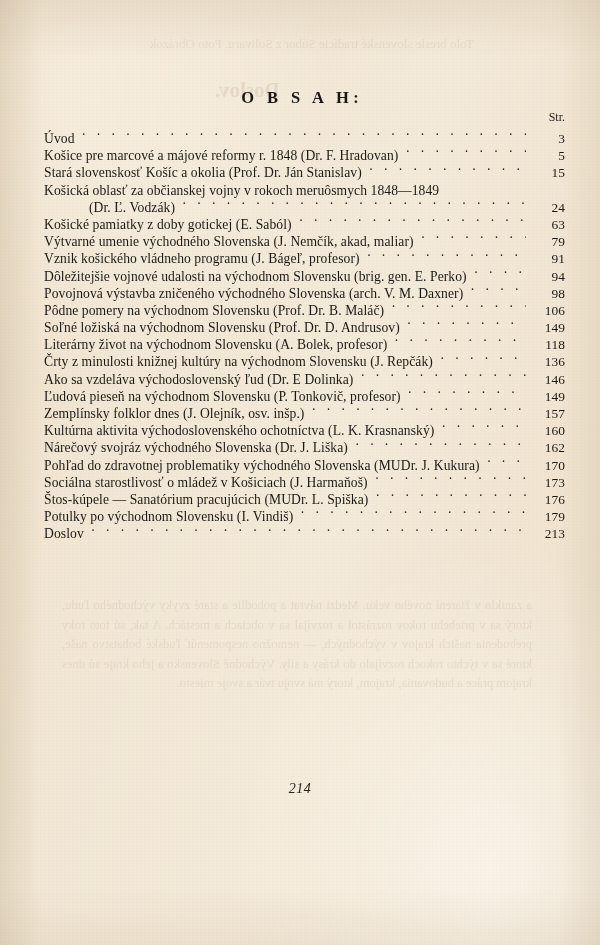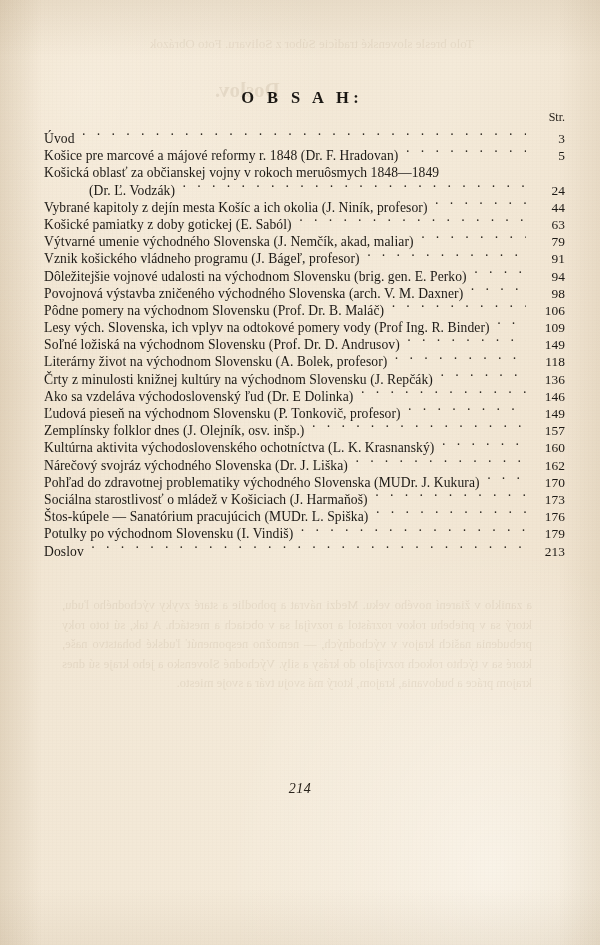--- a/index.html
+++ b/index.html
@@ -196,35 +196,35 @@
           <span class="title">Úvod</span>
           <span class="leader"></span>
           <span class="pageno">3</span>
         </div>
         <div class="row">
           <span class="title">Košice pre marcové a májové reformy r. 1848 (Dr. F. Hradovan)</span>
           <span class="leader"></span>
           <span class="pageno">5</span>
         </div>
         <div class="row">
+          <span class="title">Stará slovenskosť Košíc a okolia (Prof. Dr. Ján Stanislav)</span>
+          <span class="leader"></span>
+          <span class="pageno">15</span>
+        </div>
+        <div class="row">
           <span class="title">Košická oblasť za občianskej vojny v rokoch meruôsmych 1848—1849</span>
           <span class="leader empty"></span>
           <span class="pageno"></span>
         </div>
         <div class="row indent">
           <span class="title">(Dr. Ľ. Vodzák)</span>
           <span class="leader"></span>
           <span class="pageno">24</span>
         </div>
         <div class="row">
-          <span class="title">Vybrané kapitoly z dejín mesta Košíc a ich okolia (J. Niník, profesor)</span>
-          <span class="leader"></span>
-          <span class="pageno">44</span>
-        </div>
-        <div class="row">
           <span class="title">Košické pamiatky z doby gotickej (E. Saból)</span>
           <span class="leader"></span>
           <span class="pageno">63</span>
         </div>
         <div class="row">
           <span class="title">Výtvarné umenie východného Slovenska (J. Nemčík, akad, maliar)</span>
           <span class="leader"></span>
           <span class="pageno">79</span>
         </div>
         <div class="row">
@@ -239,25 +239,20 @@
         </div>
         <div class="row">
           <span class="title">Povojnová výstavba zničeného východného Slovenska (arch. V. M. Daxner)</span>
           <span class="leader"></span>
           <span class="pageno">98</span>
         </div>
         <div class="row">
           <span class="title">Pôdne pomery na východnom Slovensku (Prof. Dr. B. Maláč)</span>
           <span class="leader"></span>
           <span class="pageno">106</span>
-        </div>
-        <div class="row">
-          <span class="title">Lesy vých. Slovenska, ich vplyv na odtokové pomery vody (Prof Ing. R. Binder)</span>
-          <span class="leader"></span>
-          <span class="pageno">109</span>
         </div>
         <div class="row">
           <span class="title">Soľné ložiská na východnom Slovensku (Prof. Dr. D. Andrusov)</span>
           <span class="leader"></span>
           <span class="pageno">149</span>
         </div>
         <div class="row">
           <span class="title">Literárny život na východnom Slovensku (A. Bolek, profesor)</span>
           <span class="leader"></span>
           <span class="pageno">118</span>

